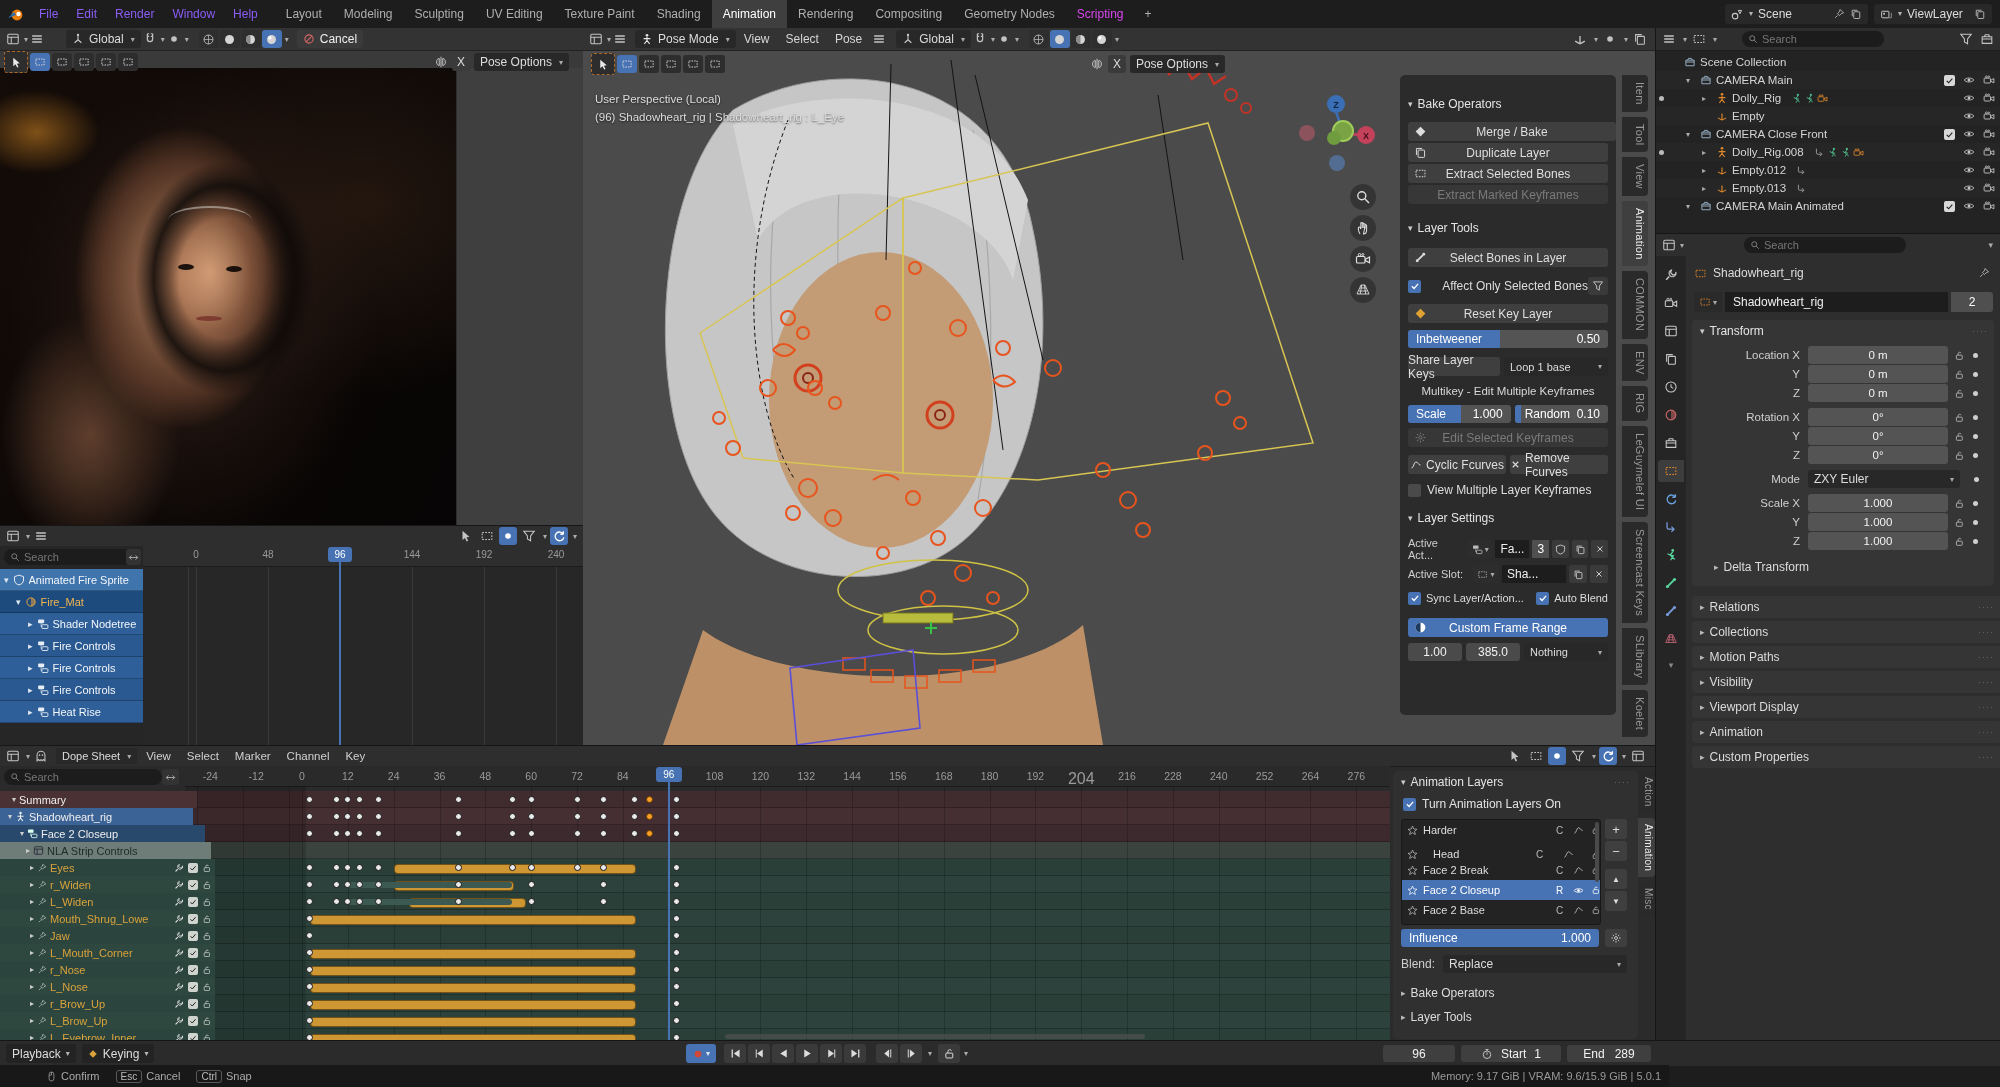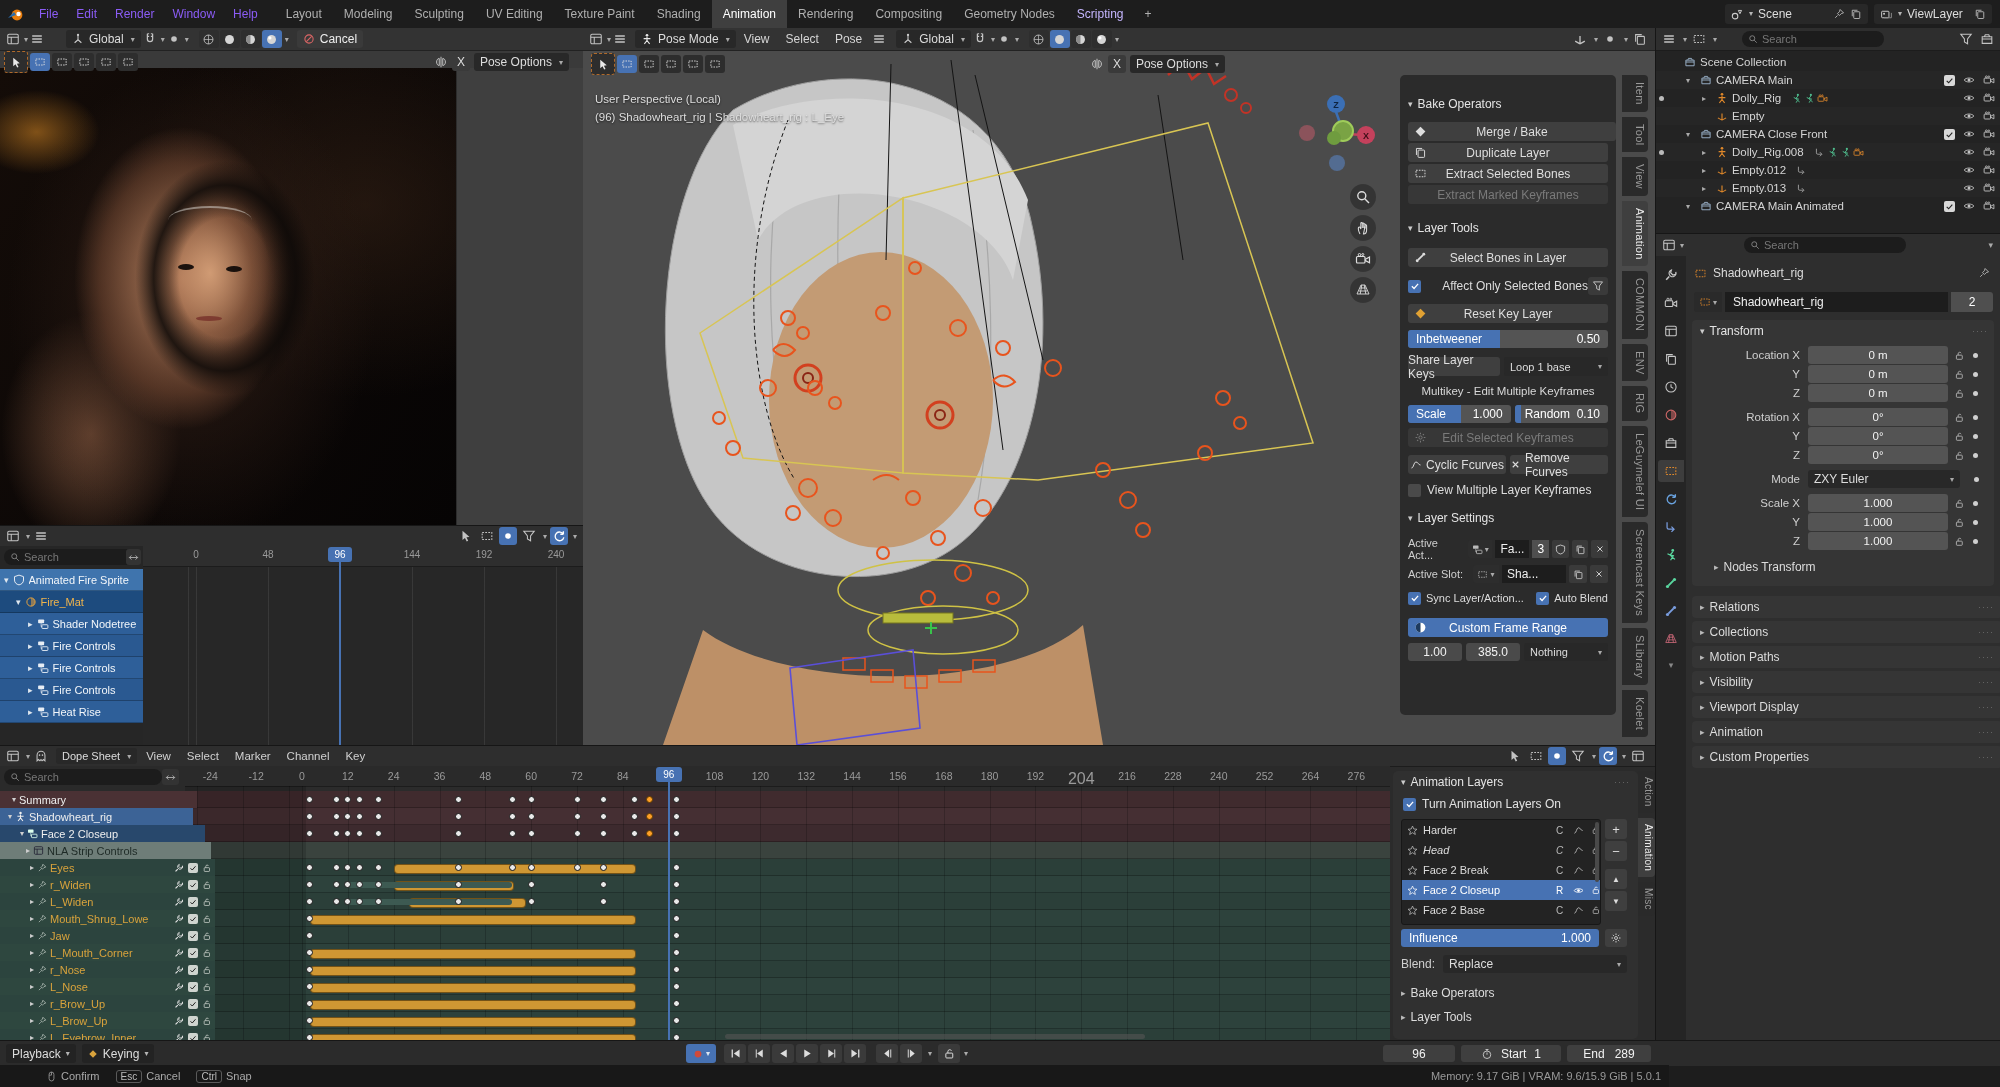--- a/index.html
+++ b/index.html
@@ -46,21 +46,21 @@
         <div style="padding: 0px 11px; height: 28px; display: flex; align-items: center; color: rgb(176, 176, 176);">Layout</div>
         <div style="padding: 0px 11px; height: 28px; display: flex; align-items: center; color: rgb(176, 176, 176);">Modeling</div>
         <div style="padding: 0px 11px; height: 28px; display: flex; align-items: center; color: rgb(176, 176, 176);">Sculpting</div>
         <div style="padding: 0px 11px; height: 28px; display: flex; align-items: center; color: rgb(176, 176, 176);">UV Editing</div>
         <div style="padding: 0px 11px; height: 28px; display: flex; align-items: center; color: rgb(176, 176, 176);">Texture Paint</div>
         <div style="padding: 0px 11px; height: 28px; display: flex; align-items: center; color: rgb(176, 176, 176);">Shading</div>
         <div style="padding: 0px 11px; height: 28px; display: flex; align-items: center; background: rgb(63, 63, 63); color: rgb(255, 255, 255);">Animation</div>
         <div style="padding: 0px 11px; height: 28px; display: flex; align-items: center; color: rgb(176, 176, 176);">Rendering</div>
         <div style="padding: 0px 11px; height: 28px; display: flex; align-items: center; color: rgb(176, 176, 176);">Compositing</div>
         <div style="padding: 0px 11px; height: 28px; display: flex; align-items: center; color: rgb(176, 176, 176);">Geometry Nodes</div>
-        <div style="padding: 0px 11px; height: 28px; display: flex; align-items: center; color: #c4b5fd;">Scripting</div>
+        <div style="padding: 0px 11px; height: 28px; display: flex; align-items: center; color: #d946ef;">Scripting</div>
         <div style="padding: 0px 10px; color: rgb(176, 176, 176); height: 28px; display: flex; align-items: center;">+</div>
       </div>
     <div style="flex:1"></div>
     <div class="row ddn" style="height:20px;margin-right:6px;">
       <svg width="13" height="13" viewBox="0 0 16 16">
           <circle cx="5" cy="10" r="3.4" fill="none" stroke="#ccc" stroke-width="1.3"></circle>
           <path d="M9 3 L13 3 L11 7 Z" fill="none" stroke="#ccc" stroke-width="1.2"></path>
         </svg>
       <span class="caret">▾</span>
       <span style="min-width:70px;">Scene</span>
@@ -1547,21 +1547,21 @@
                 <path d="M2 12 C5 12 5 4 8 4 C11 4 11 8 14 8" fill="none" stroke="#bbb" stroke-width="1.3"></path>
               </svg>
             </span>
             <span style="display: inline-flex; align-items: center; justify-content: center; flex: 0 0 auto; margin-right: 4px;">
               <svg width="10" height="10" viewBox="0 0 16 16">
                 <rect x="3.5" y="7.5" width="8.5" height="6" rx="1" fill="none" stroke="#bbb" stroke-width="1.2"></rect>
                 <path d="M6 7.5 V5.5 A2.3 2.3 0 0 1 10.4 4.7" fill="none" stroke="#bbb" stroke-width="1.2"></path>
               </svg>
             </span>
           </div>
-          <div style="position: absolute; left: 0px; top: 20px; width: 198px; height: 20px; display: flex; align-items: center; gap: 5px; padding-left: 5px; font-style: italic;">
+          <div style="position: absolute; left: 0px; top: 20px; width: 198px; height: 20px; display: flex; align-items: flex-end; gap: 15px; padding-left: 5px;">
             <span style="display: inline-flex; align-items: center; justify-content: center; flex: 0 0 auto;">
               <svg width="11" height="11" viewBox="0 0 16 16">
                 <path d="M8 1.5 L9.9 5.8 L14.5 6.2 L11 9.2 L12.1 13.8 L8 11.2 L3.9 13.8 L5 9.2 L1.5 6.2 L6.1 5.8 Z" fill="none" stroke="#bbb" stroke-width="1.1"></path>
               </svg>
             </span>
             <span style="flex: 1 1 0%; font-size: 11px; color: rgb(221, 221, 221);">Head</span>
             <span style="width: 12px; font-size: 10px; color: rgb(187, 187, 187);">C</span>
             <span style="display: inline-flex; align-items: center; justify-content: center; flex: 0 0 auto; margin-right: 2px;">
               <svg width="11" height="11" viewBox="0 0 16 16">
                 <path d="M2 12 C5 12 5 4 8 4 C11 4 11 8 14 8" fill="none" stroke="#bbb" stroke-width="1.3"></path>
@@ -2296,21 +2296,21 @@
             <span style="display: inline-flex; align-items: center; justify-content: center; flex: 0 0 auto; margin-left: 6px;">
               <svg width="11" height="11" viewBox="0 0 16 16">
                 <rect x="3.5" y="7.5" width="8.5" height="6" rx="1" fill="none" stroke="#bdbdbd" stroke-width="1.2"></rect>
                 <path d="M6 7.5 V5.5 A2.3 2.3 0 0 1 10.4 4.7" fill="none" stroke="#bdbdbd" stroke-width="1.2"></path>
               </svg>
             </span>
             <div style="margin-left: 8px; width: 5px; height: 5px; border-radius: 50%; background: rgb(207, 207, 207);"></div>
           </div>
           <div style="position: absolute; left: 22px; top: 240px; display: flex; align-items: center; gap: 5px; color: rgb(220, 220, 220);">
             <span style="font-size: 9px; color: rgb(187, 187, 187);">▸</span>
-            <span style="">Nodes Transform</span>
+            <span style="">Delta Transform</span>
           </div>
         </div>
         <div style="position: absolute; left: 6px; top: 340px; width: 302px; height: 22px; background: rgb(53, 53, 53); border-radius: 4px; display: flex; align-items: center; gap: 5px; padding-left: 8px; color: rgb(220, 220, 220);">
           <span style="font-size: 9px; color: rgb(187, 187, 187);">▸</span>
           <span style="">Relations</span>
           <span class="grip" style="margin-left: auto; margin-right: 8px;">····</span>
         </div>
         <div style="position: absolute; left: 6px; top: 365px; width: 302px; height: 22px; background: rgb(53, 53, 53); border-radius: 4px; display: flex; align-items: center; gap: 5px; padding-left: 8px; color: rgb(220, 220, 220);">
           <span style="font-size: 9px; color: rgb(187, 187, 187);">▸</span>
           <span style="">Collections</span>

